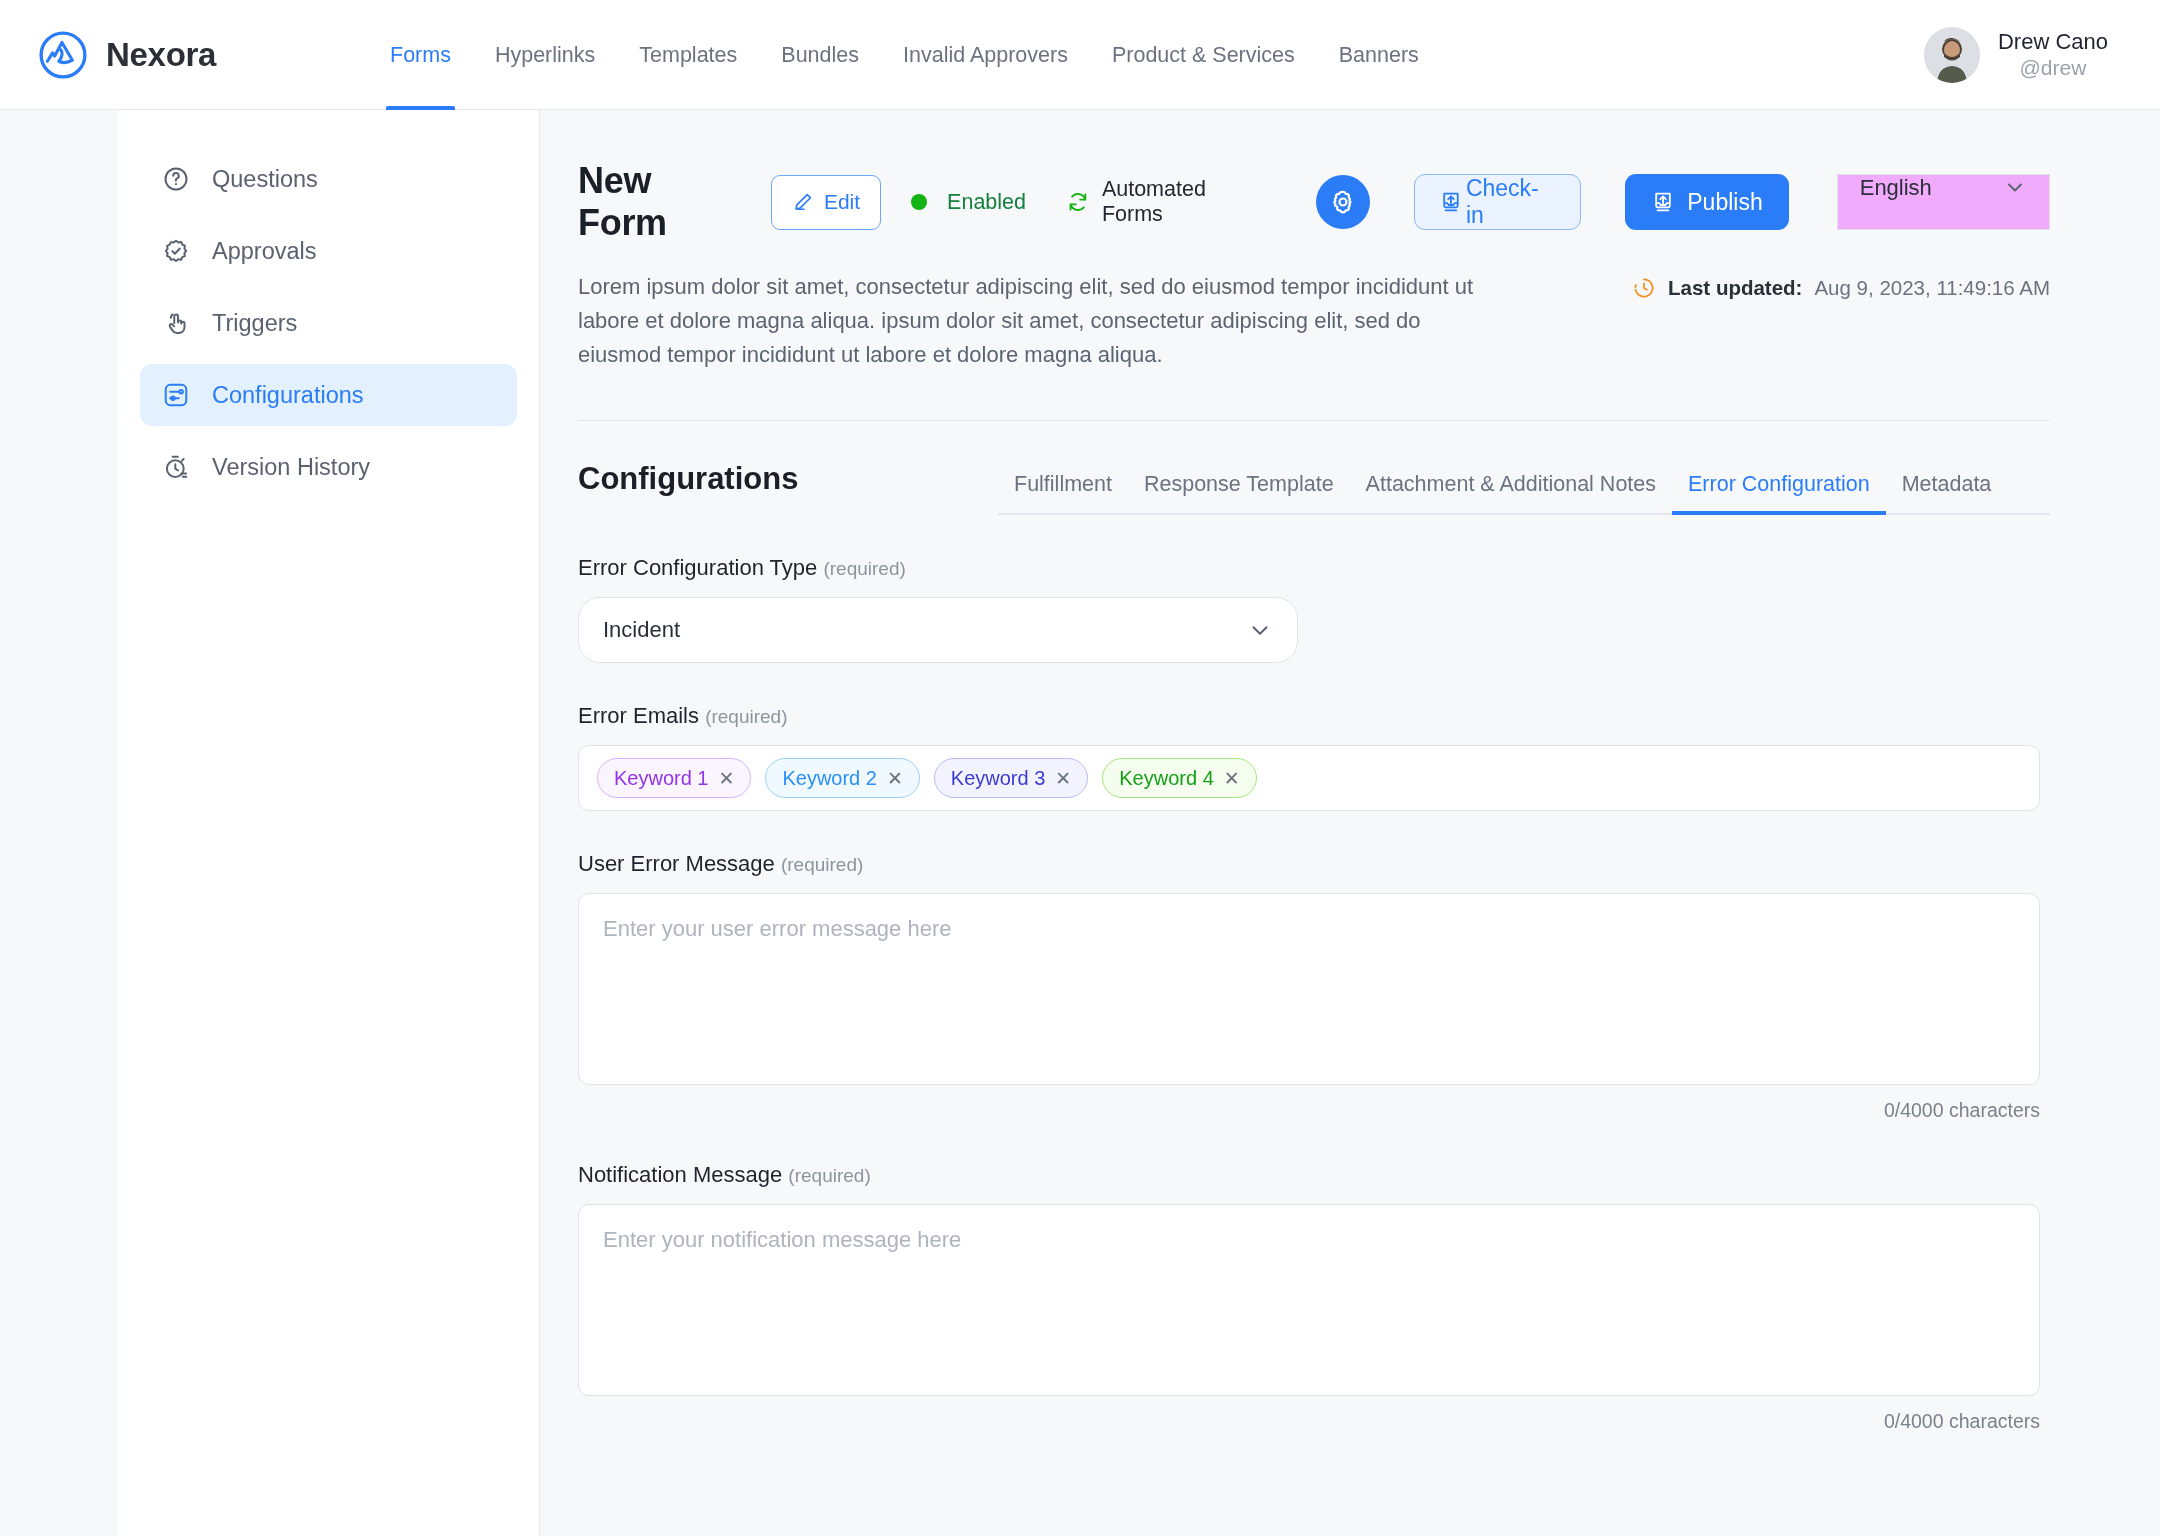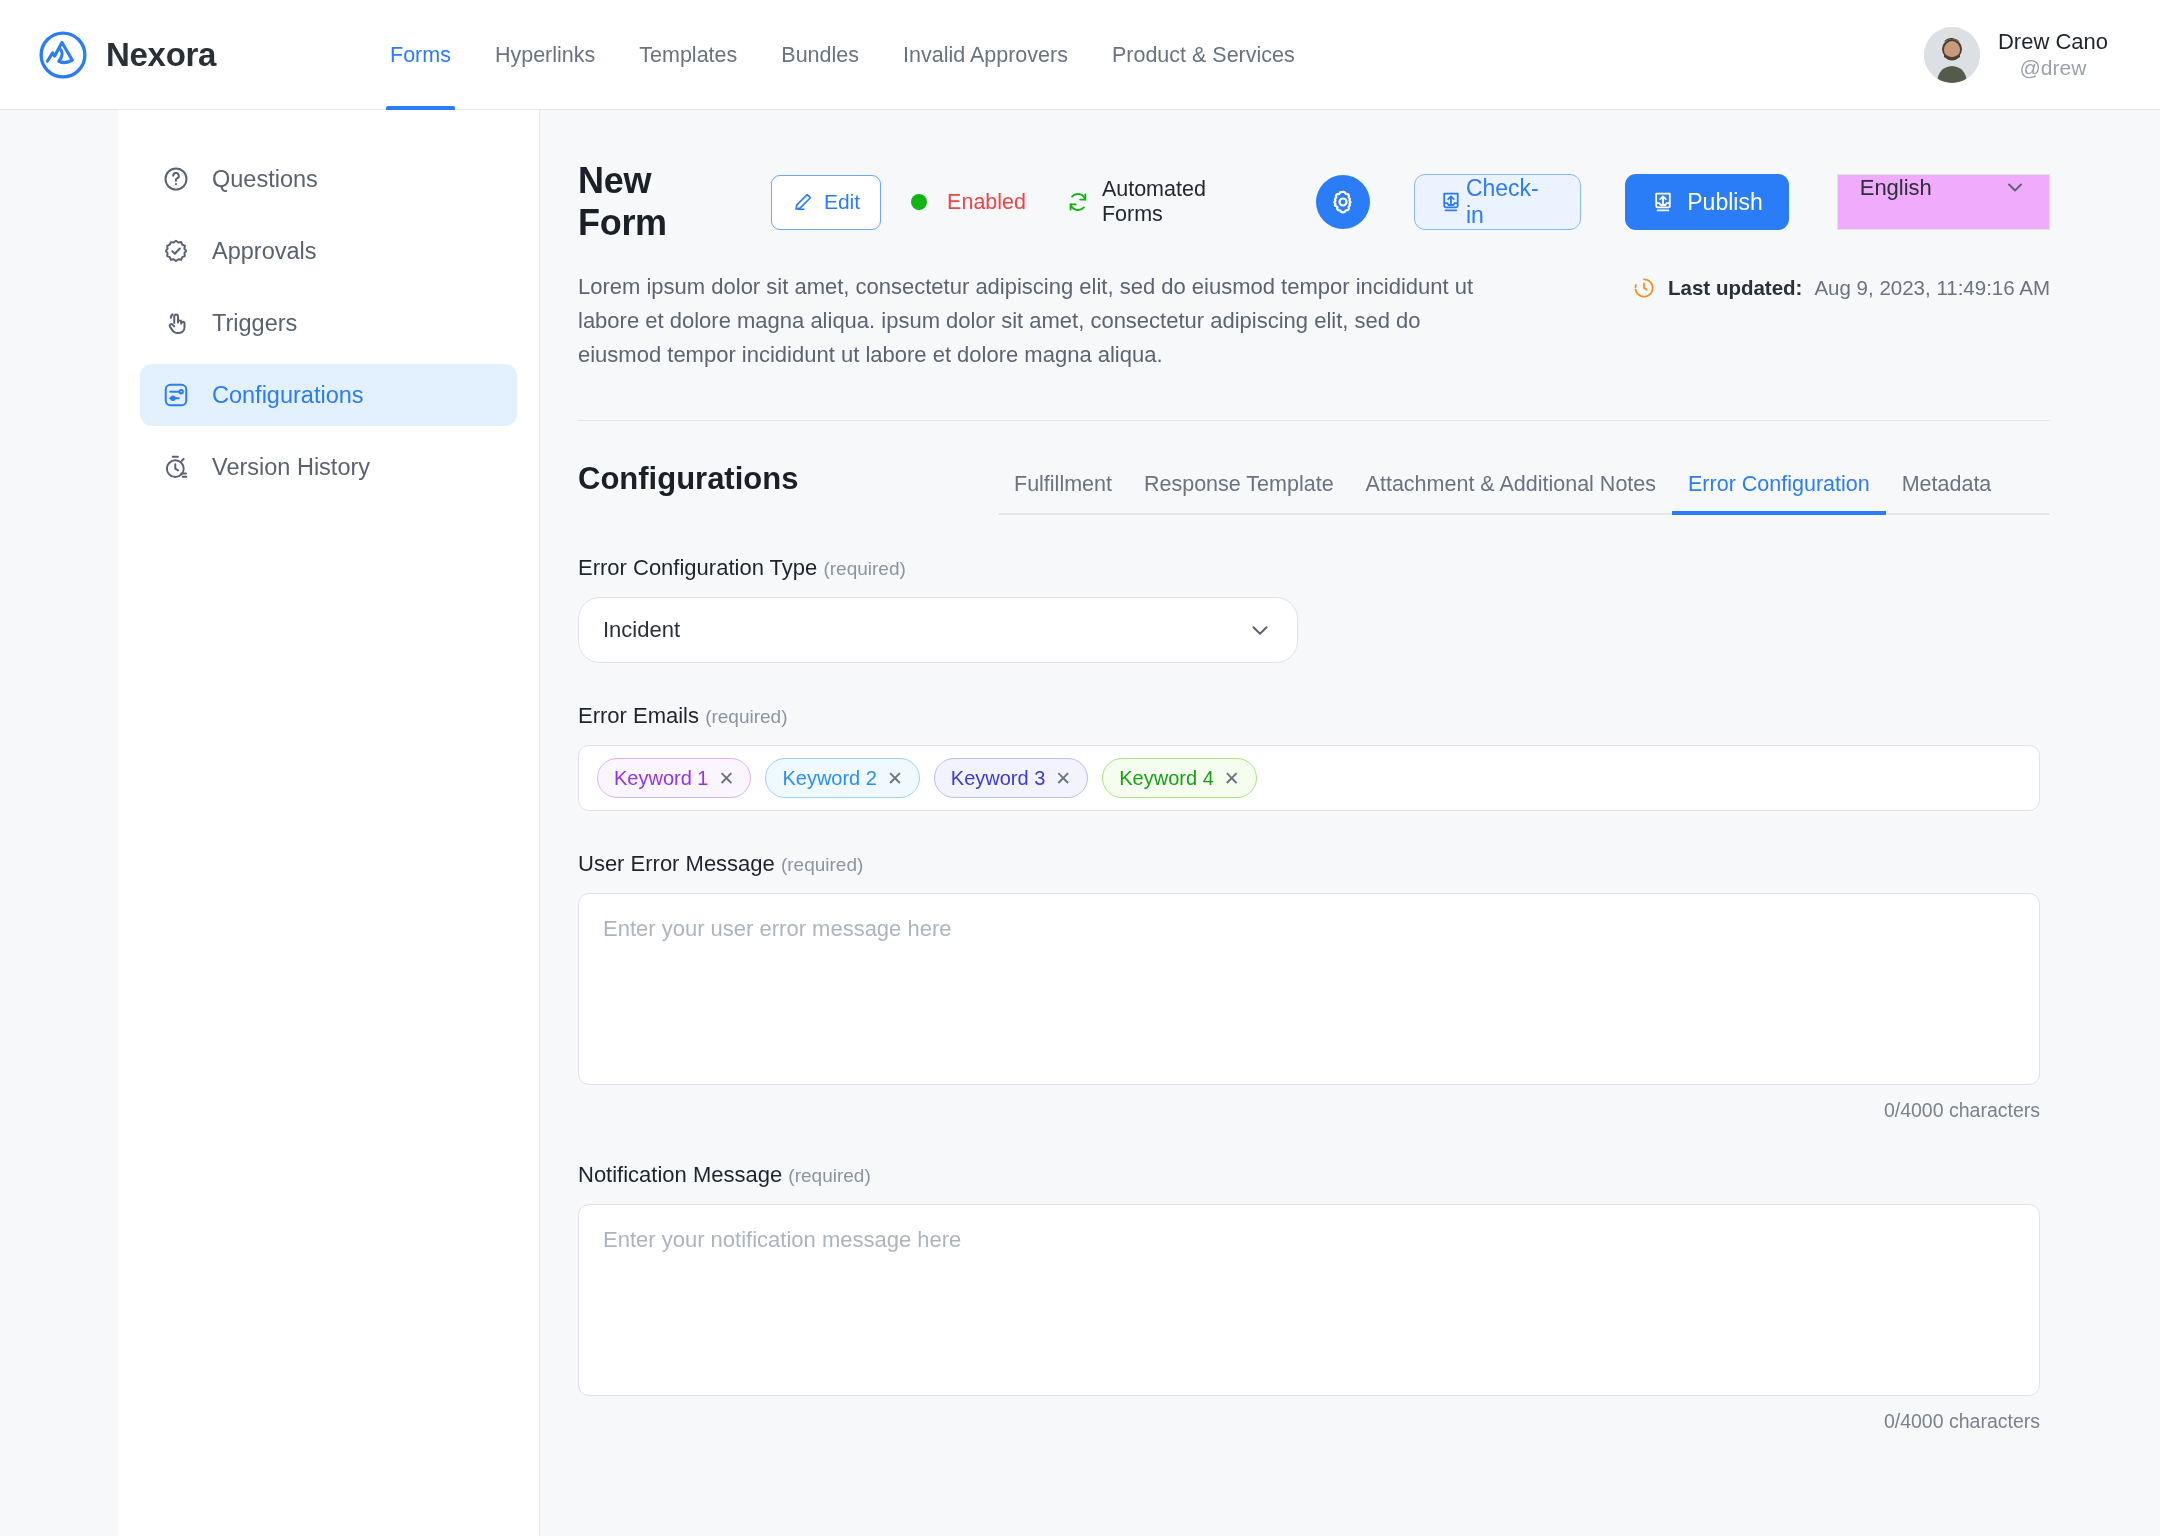--- a/index.html
+++ b/index.html
@@ -93,21 +93,21 @@
   .hdr-row { display: flex; align-items: center; gap: 22px; }
   .form-title { font-size: 36px; font-weight: 700; color: #1b1f27; letter-spacing: -0.3px; }
   .btn-edit {
     display: flex; align-items: center; gap: 10px;
     height: 55px; padding: 0 20px;
     border: 1.5px solid #6aa6fb; border-radius: 9px;
     background: #ffffff; color: #2b7cf7; font-size: 21px; cursor: pointer;
   }
   .status {
     display: flex; align-items: center; gap: 20px;
-    font-size: 21.5px; color: #ef4444; margin-left: 8px;
+    font-size: 21.5px; color: #15803d; margin-left: 8px;
   }
   .dot { width: 16px; height: 16px; border-radius: 50%; background: #12b312; flex: none; }
   .automated {
     display: flex; align-items: center; gap: 12px;
     font-size: 21.5px; color: #23282f; margin-left: 18px;
   }
   .spacer { flex: 1; }
   .btn-gear {
     width: 54px; height: 54px; border-radius: 50%;
     background: #2b7cf7; display: flex; align-items: center; justify-content: center;
@@ -209,20 +209,21 @@
     <div class="brand-name">Nexora</div>
   </div>
 
   <nav class="topnav">
     <div class="topnav-item active">Forms</div>
     <div class="topnav-item">Hyperlinks</div>
     <div class="topnav-item">Templates</div>
     <div class="topnav-item">Bundles</div>
     <div class="topnav-item">Invalid Approvers</div>
     <div class="topnav-item">Product &amp; Services</div>
+    <div class="topnav-item">Banners</div>
   </nav>
 
   <div class="user">
     <div class="avatar">
       <svg viewBox="0 0 56 56" width="56" height="56">
         <circle cx="28" cy="28" r="28" fill="#dcdfe3"></circle>
         <circle cx="28" cy="22" r="10" fill="#4a4034"></circle>
         <ellipse cx="28" cy="23" rx="8" ry="9" fill="#c89a7a"></ellipse>
         <path d="M20 15 Q28 9 36 15 Q34 12 28 11 Q22 11 20 15Z" fill="#3a3128"></path>
         <path d="M20 26 Q28 34 36 26 L36 30 Q28 37 20 30Z" fill="#4a4034"></path>

